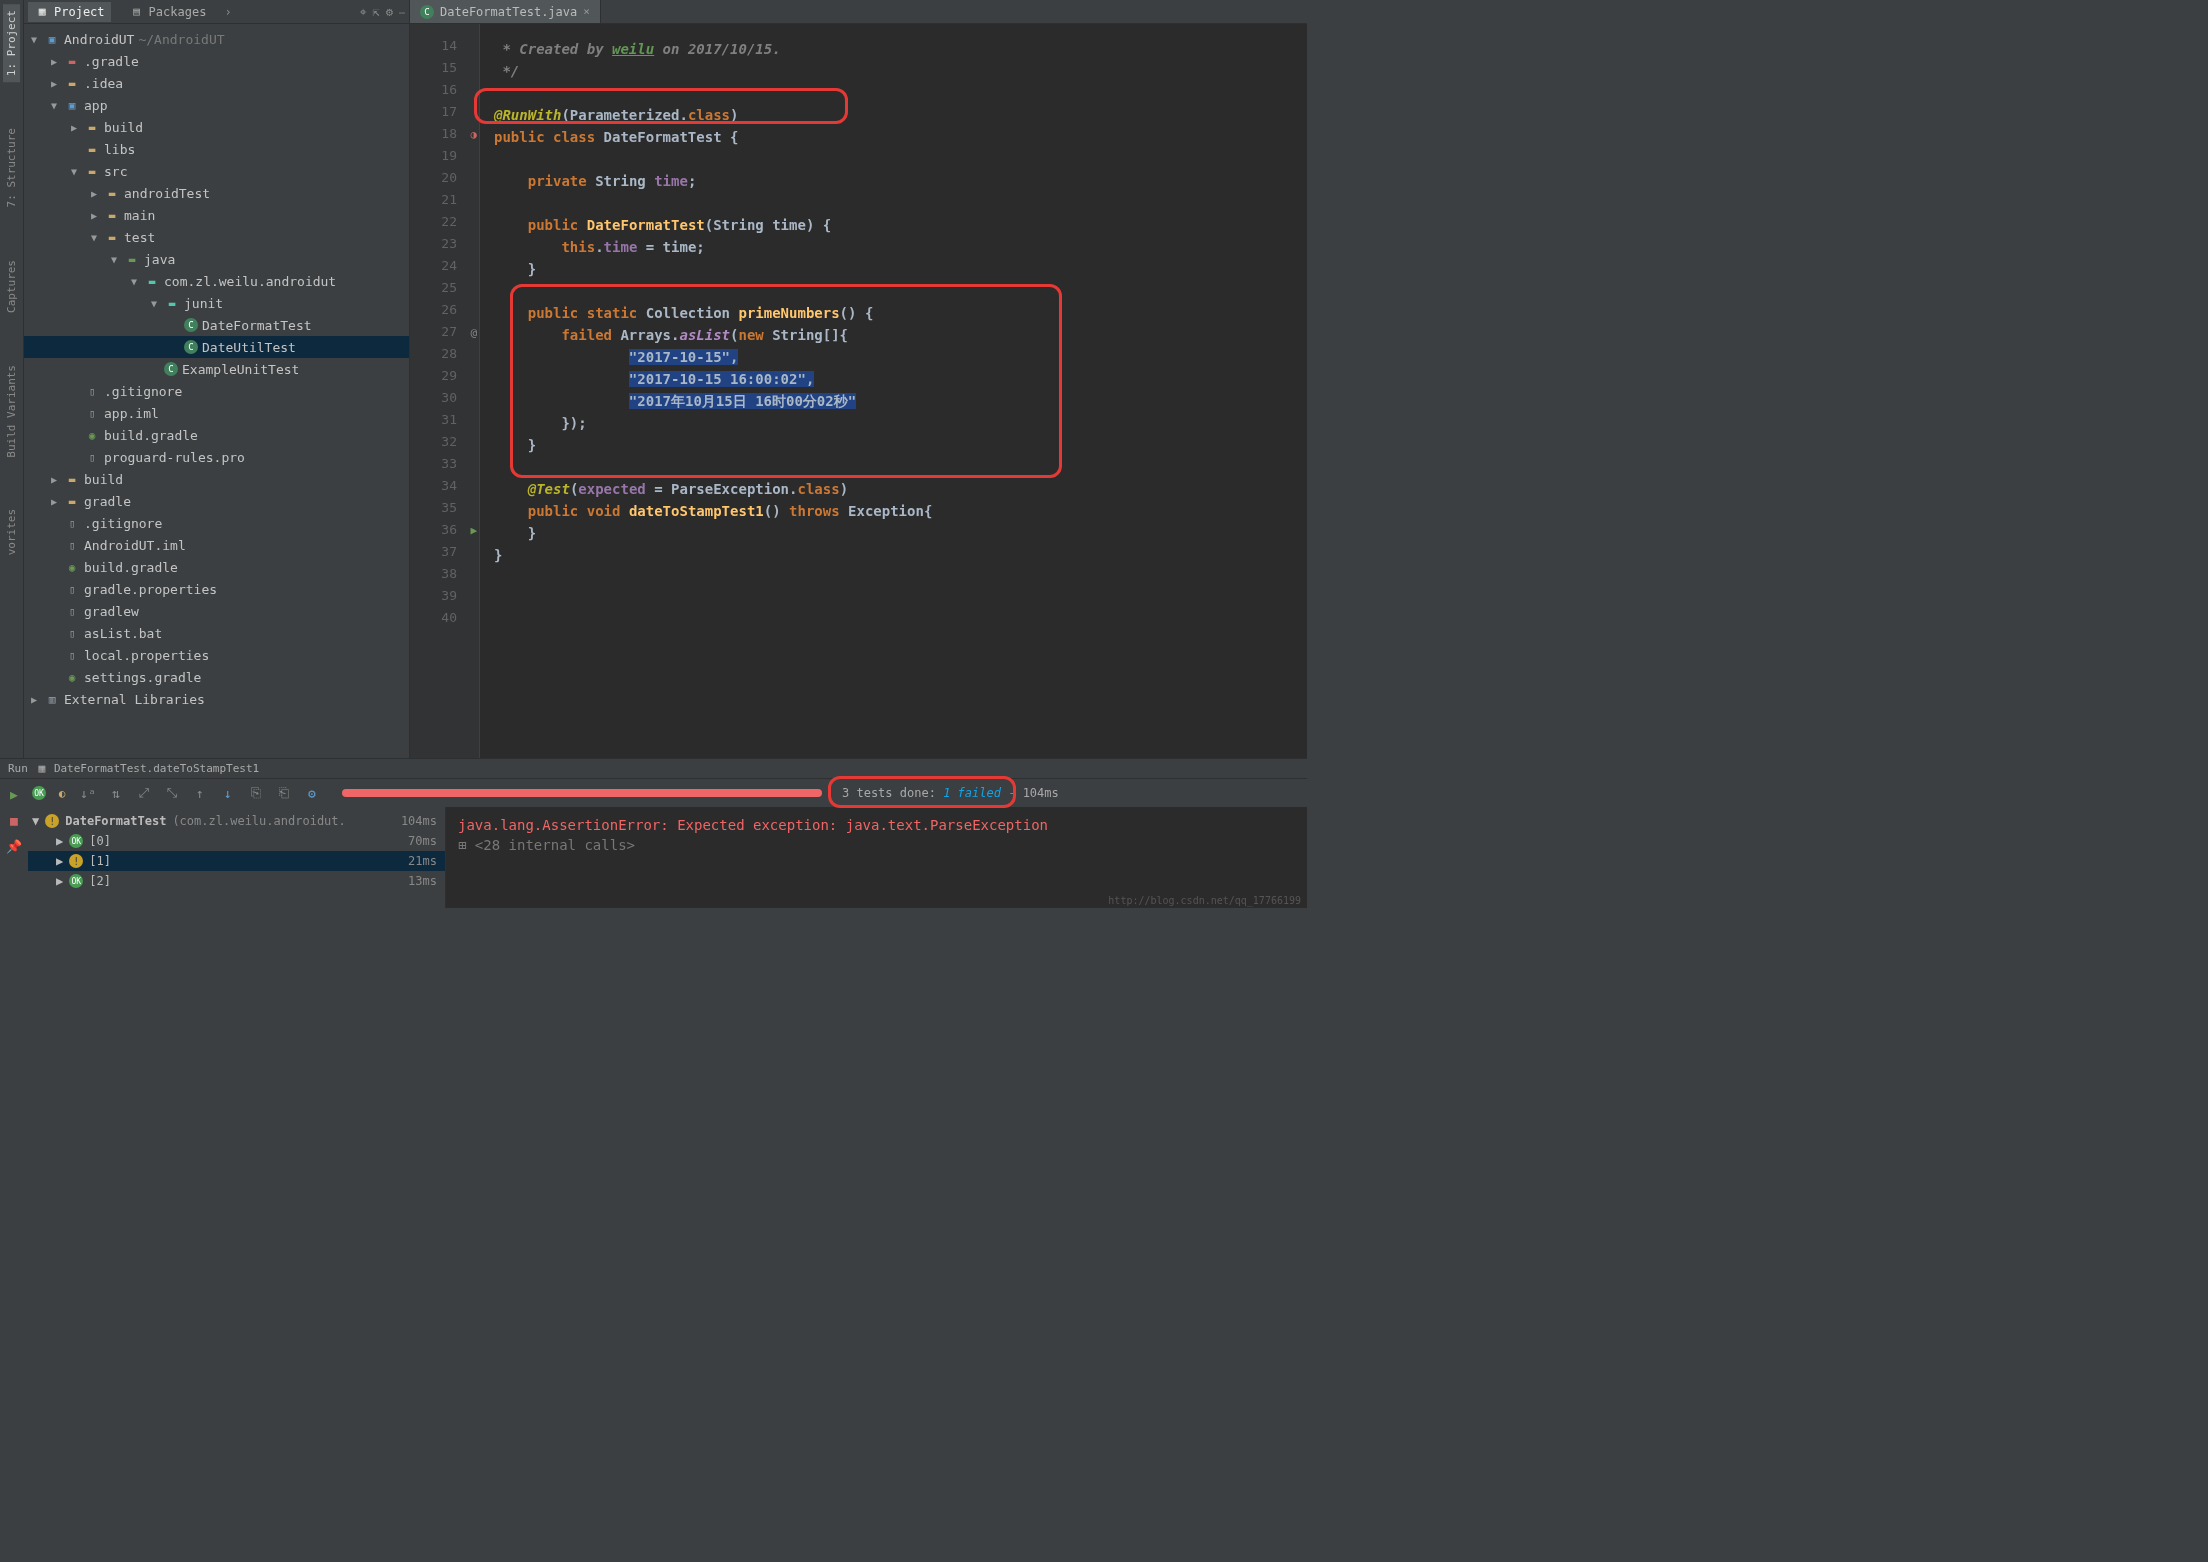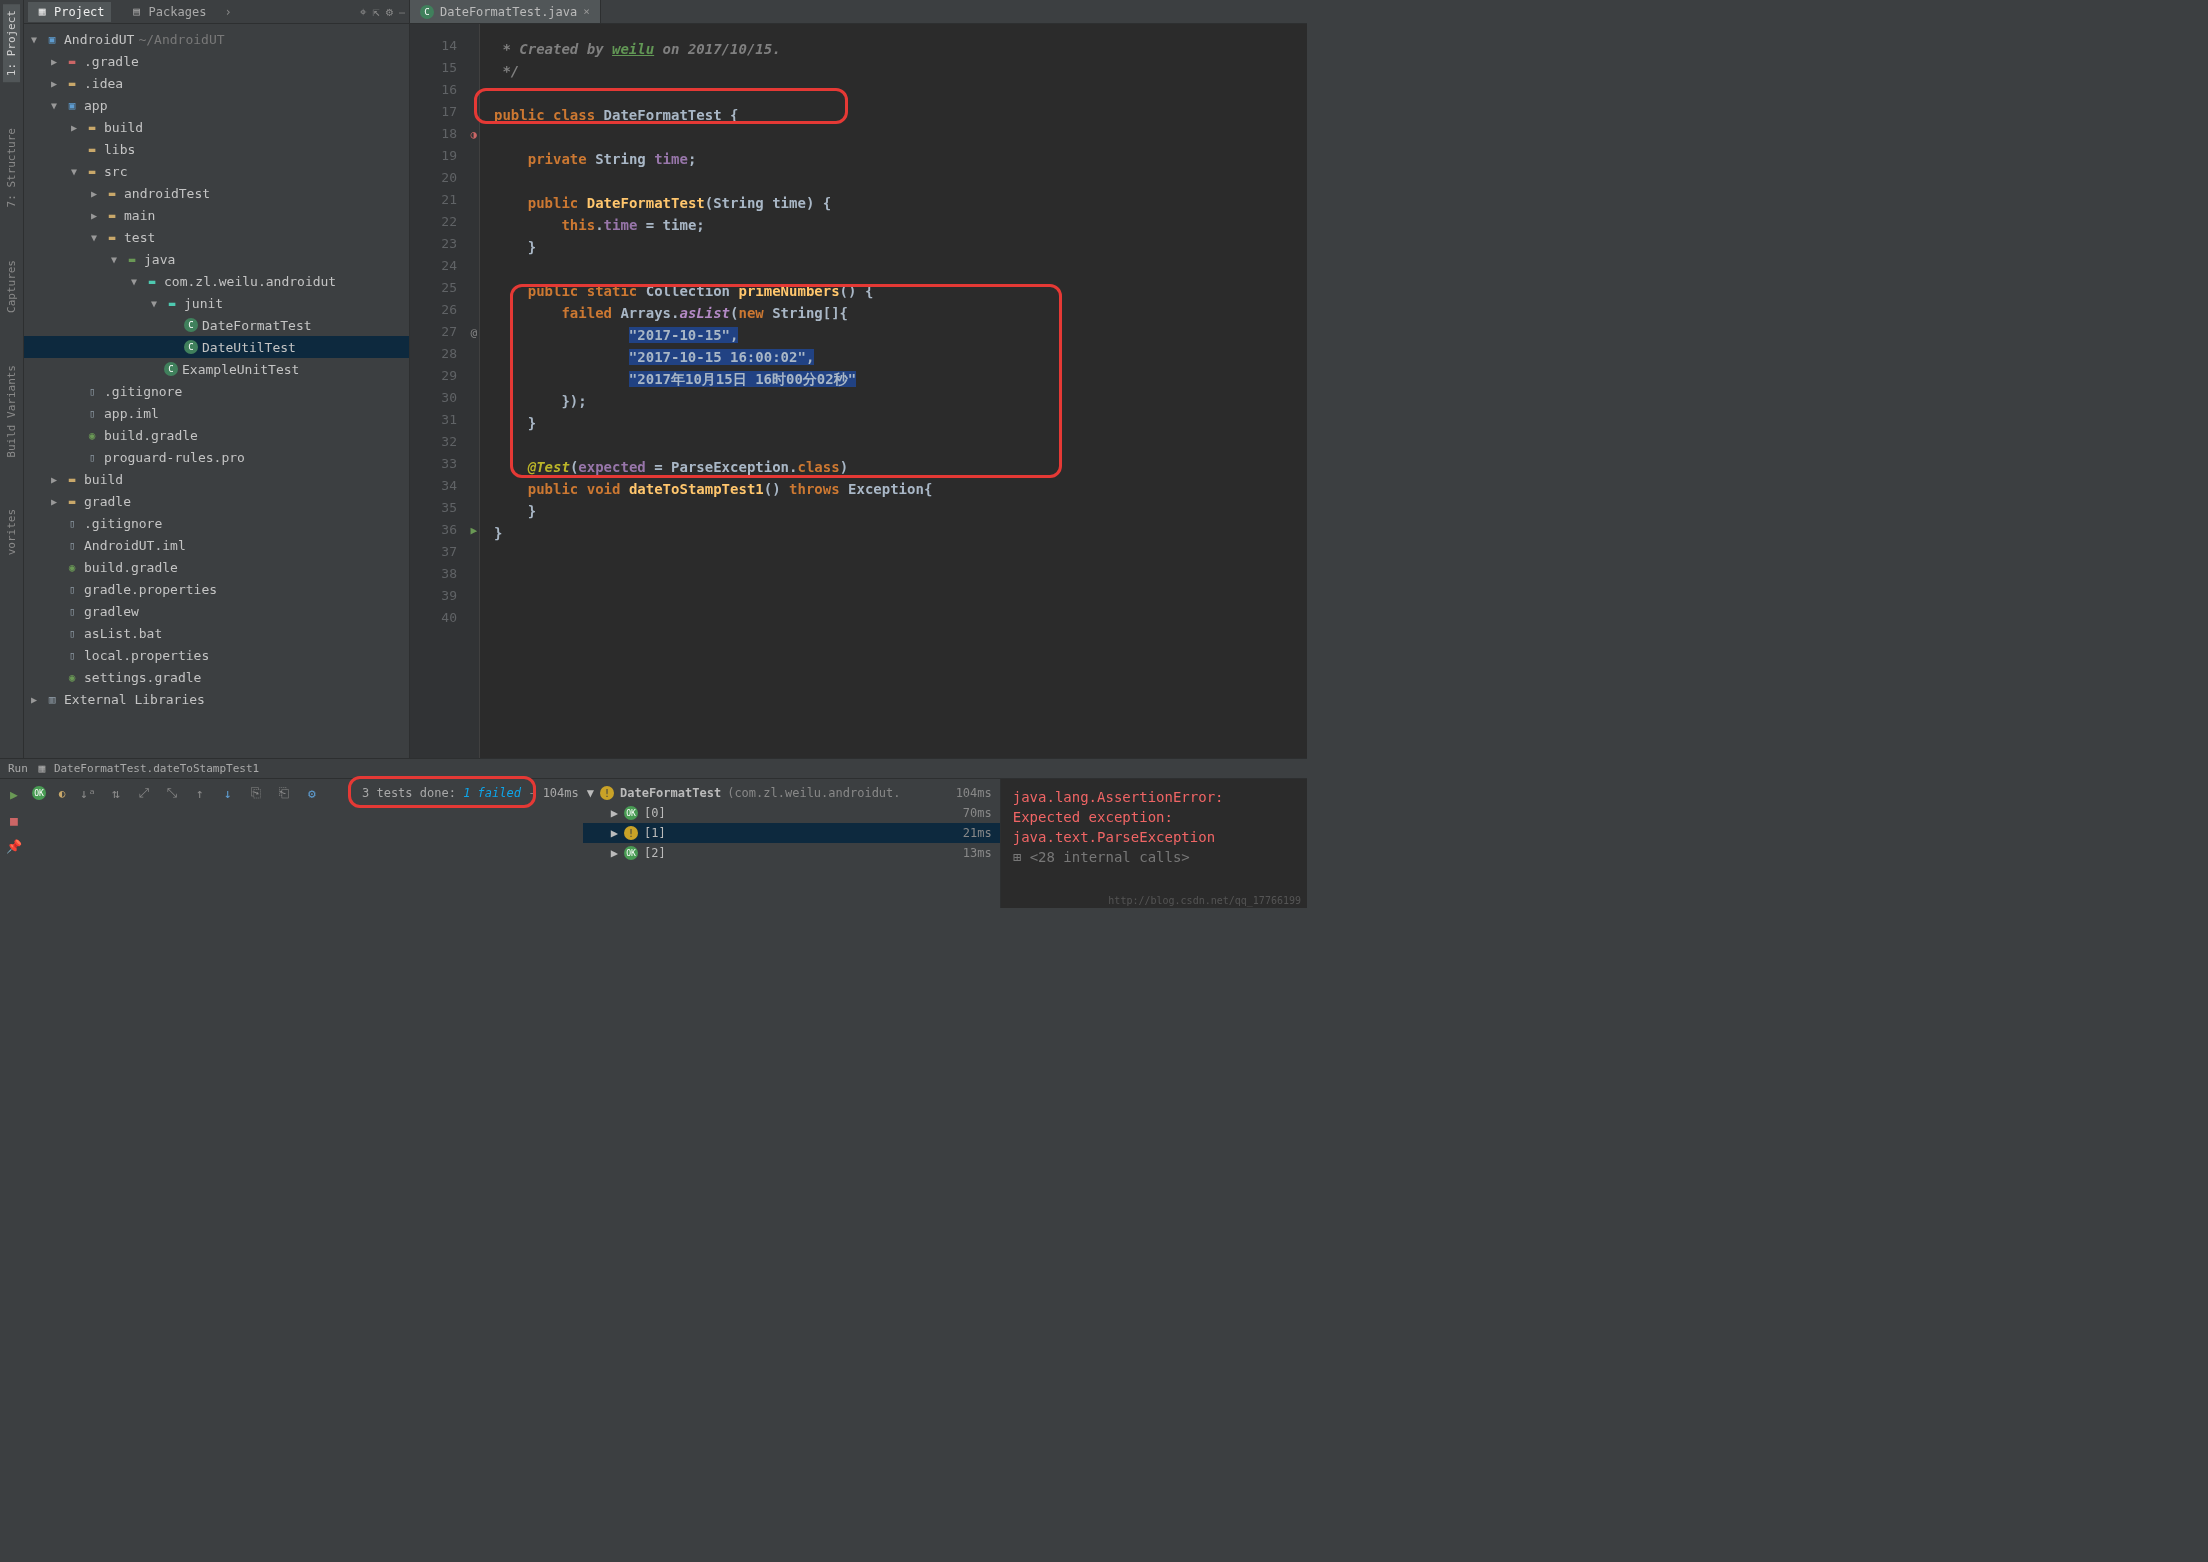--- a/index.html
+++ b/index.html
@@ -109,21 +109,21 @@
 .red-box {
   position: absolute; border: 3px solid #e53935; border-radius: 12px;
 }
 
 
 .run-panel { height: 150px; background: #3c3f41; border-top: 1px solid #2d2f30; display: flex; flex-direction: column; }
 .run-header { height: 20px; display: flex; align-items: center; padding: 0 8px; font-size: 11px; color: #aaa; border-bottom: 1px solid #2d2f30; }
 .run-body { flex: 1; display: flex; }
 .run-left { width: 28px; display: flex; flex-direction: column; align-items: center; padding-top: 6px; gap: 8px; }
 .run-left .btn { width: 18px; height: 18px; display: flex; align-items: center; justify-content: center; }
-.run-mid { flex: 1; display: flex; }
+.run-mid { flex: 1; display: flex; flex-direction: column; }
 .run-toolbar { height: 28px; display: flex; align-items: center; gap: 8px; padding: 0 4px; }
 .run-toolbar .tb { width: 20px; color: #888; text-align: center; }
 .progress-bar {
   flex: 1; max-width: 480px; height: 8px; background: #f06565; border-radius: 4px;
   margin: 0 12px;
 }
 .test-summary { font-size: 12px; color: #a8a8a8; }
 .test-summary .fail { color: #0ea5e9; font-style: italic; }
 .run-content { flex: 1; display: flex; }
 .test-tree {
@@ -372,20 +372,21 @@
             <div class="ln">39</div>
             <div class="ln">40</div>
           </div>
         <div class="code-area" id="code">
 
           <div class="red-box" style="left:-6px; top:64px; width:374px; height:36px;"></div>
           <div class="red-box" style="left:30px; top:260px; width:552px; height:194px;"></div>
         <div class="code-line"> <span class="cmt">* Created by </span><span class="link">weilu</span><span class="cmt"> on 2017/10/15.</span></div>
             <div class="code-line"> <span class="cmt">*/</span></div>
             <div class="code-line"></div>
+            <div class="code-line"><span class="ann">@RunWith</span>(Parameterized.<span class="k">class</span>)</div>
             <div class="code-line"><span class="k">public class</span> DateFormatTest {</div>
             <div class="code-line"></div>
             <div class="code-line">    <span class="k">private</span> String <span class="id">time</span>;</div>
             <div class="code-line"></div>
             <div class="code-line">    <span class="k">public</span> <span class="fn">DateFormatTest</span>(String time) {</div>
             <div class="code-line">        <span class="k">this</span>.<span class="id">time</span> = time;</div>
             <div class="code-line">    }</div>
             <div class="code-line"></div>
             <div class="code-line">    <span class="k">public static</span> Collection <span class="fn">primeNumbers</span>() {</div>
             <div class="code-line">        <span class="k">failed</span> Arrays.<span class="fni">asList</span>(<span class="k">new</span> String[]{</div>

